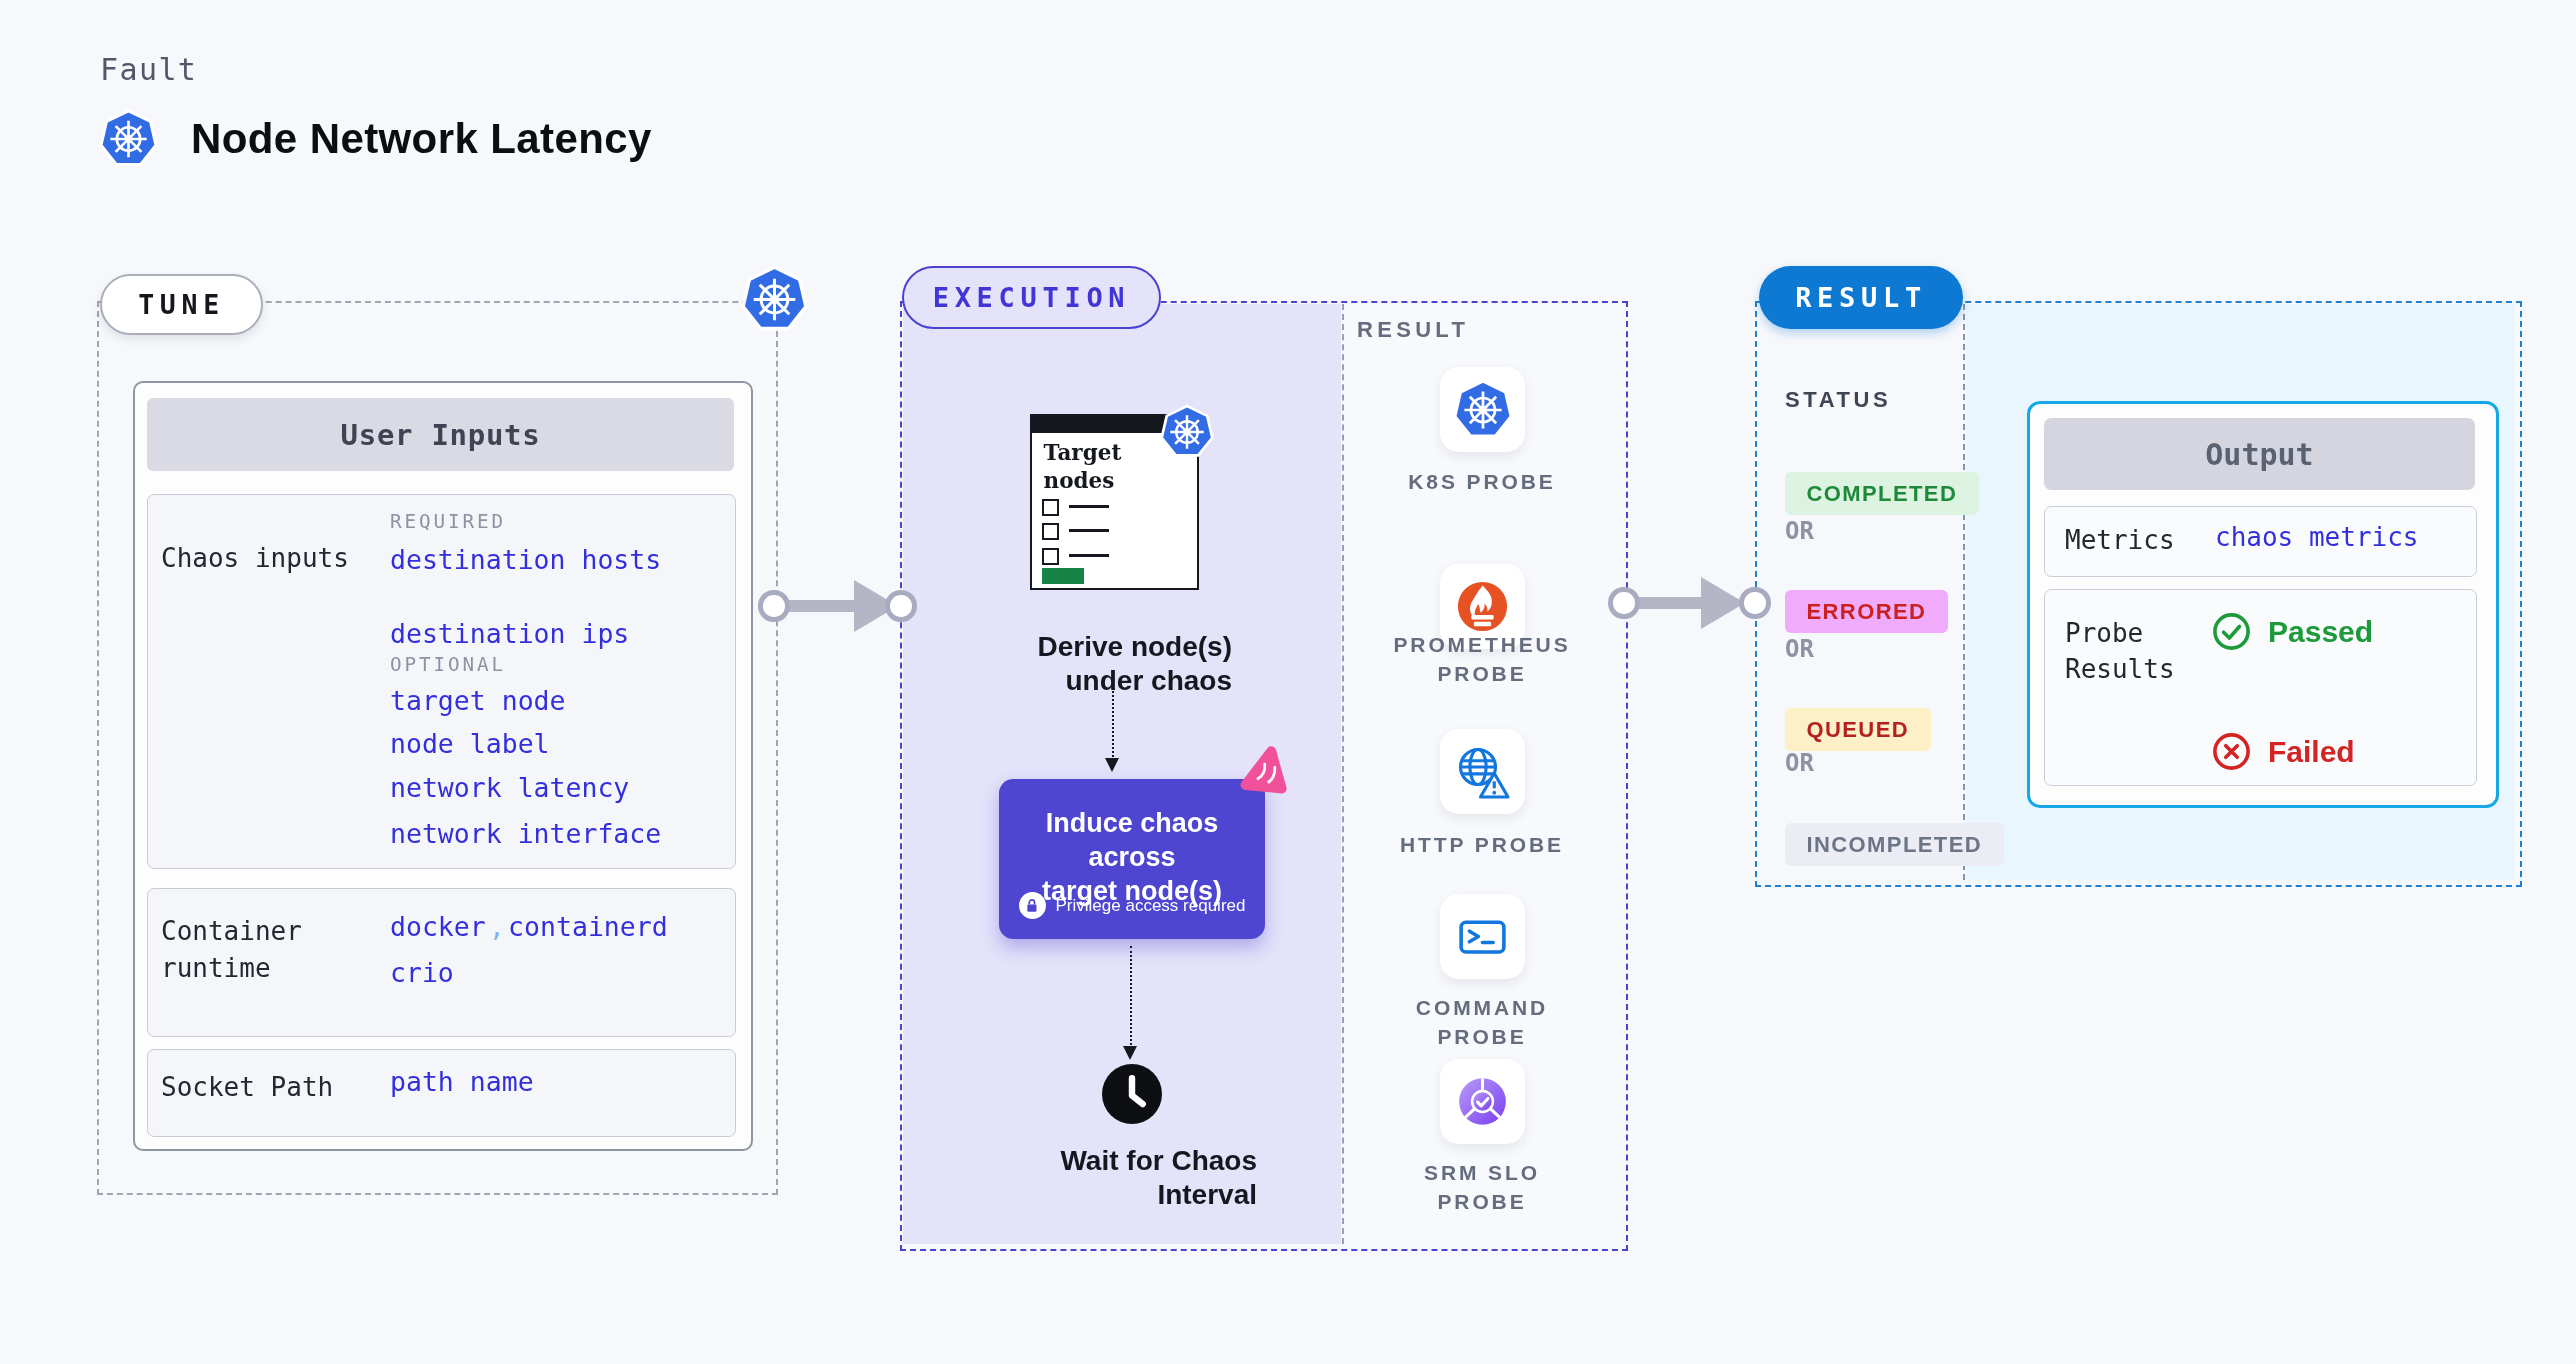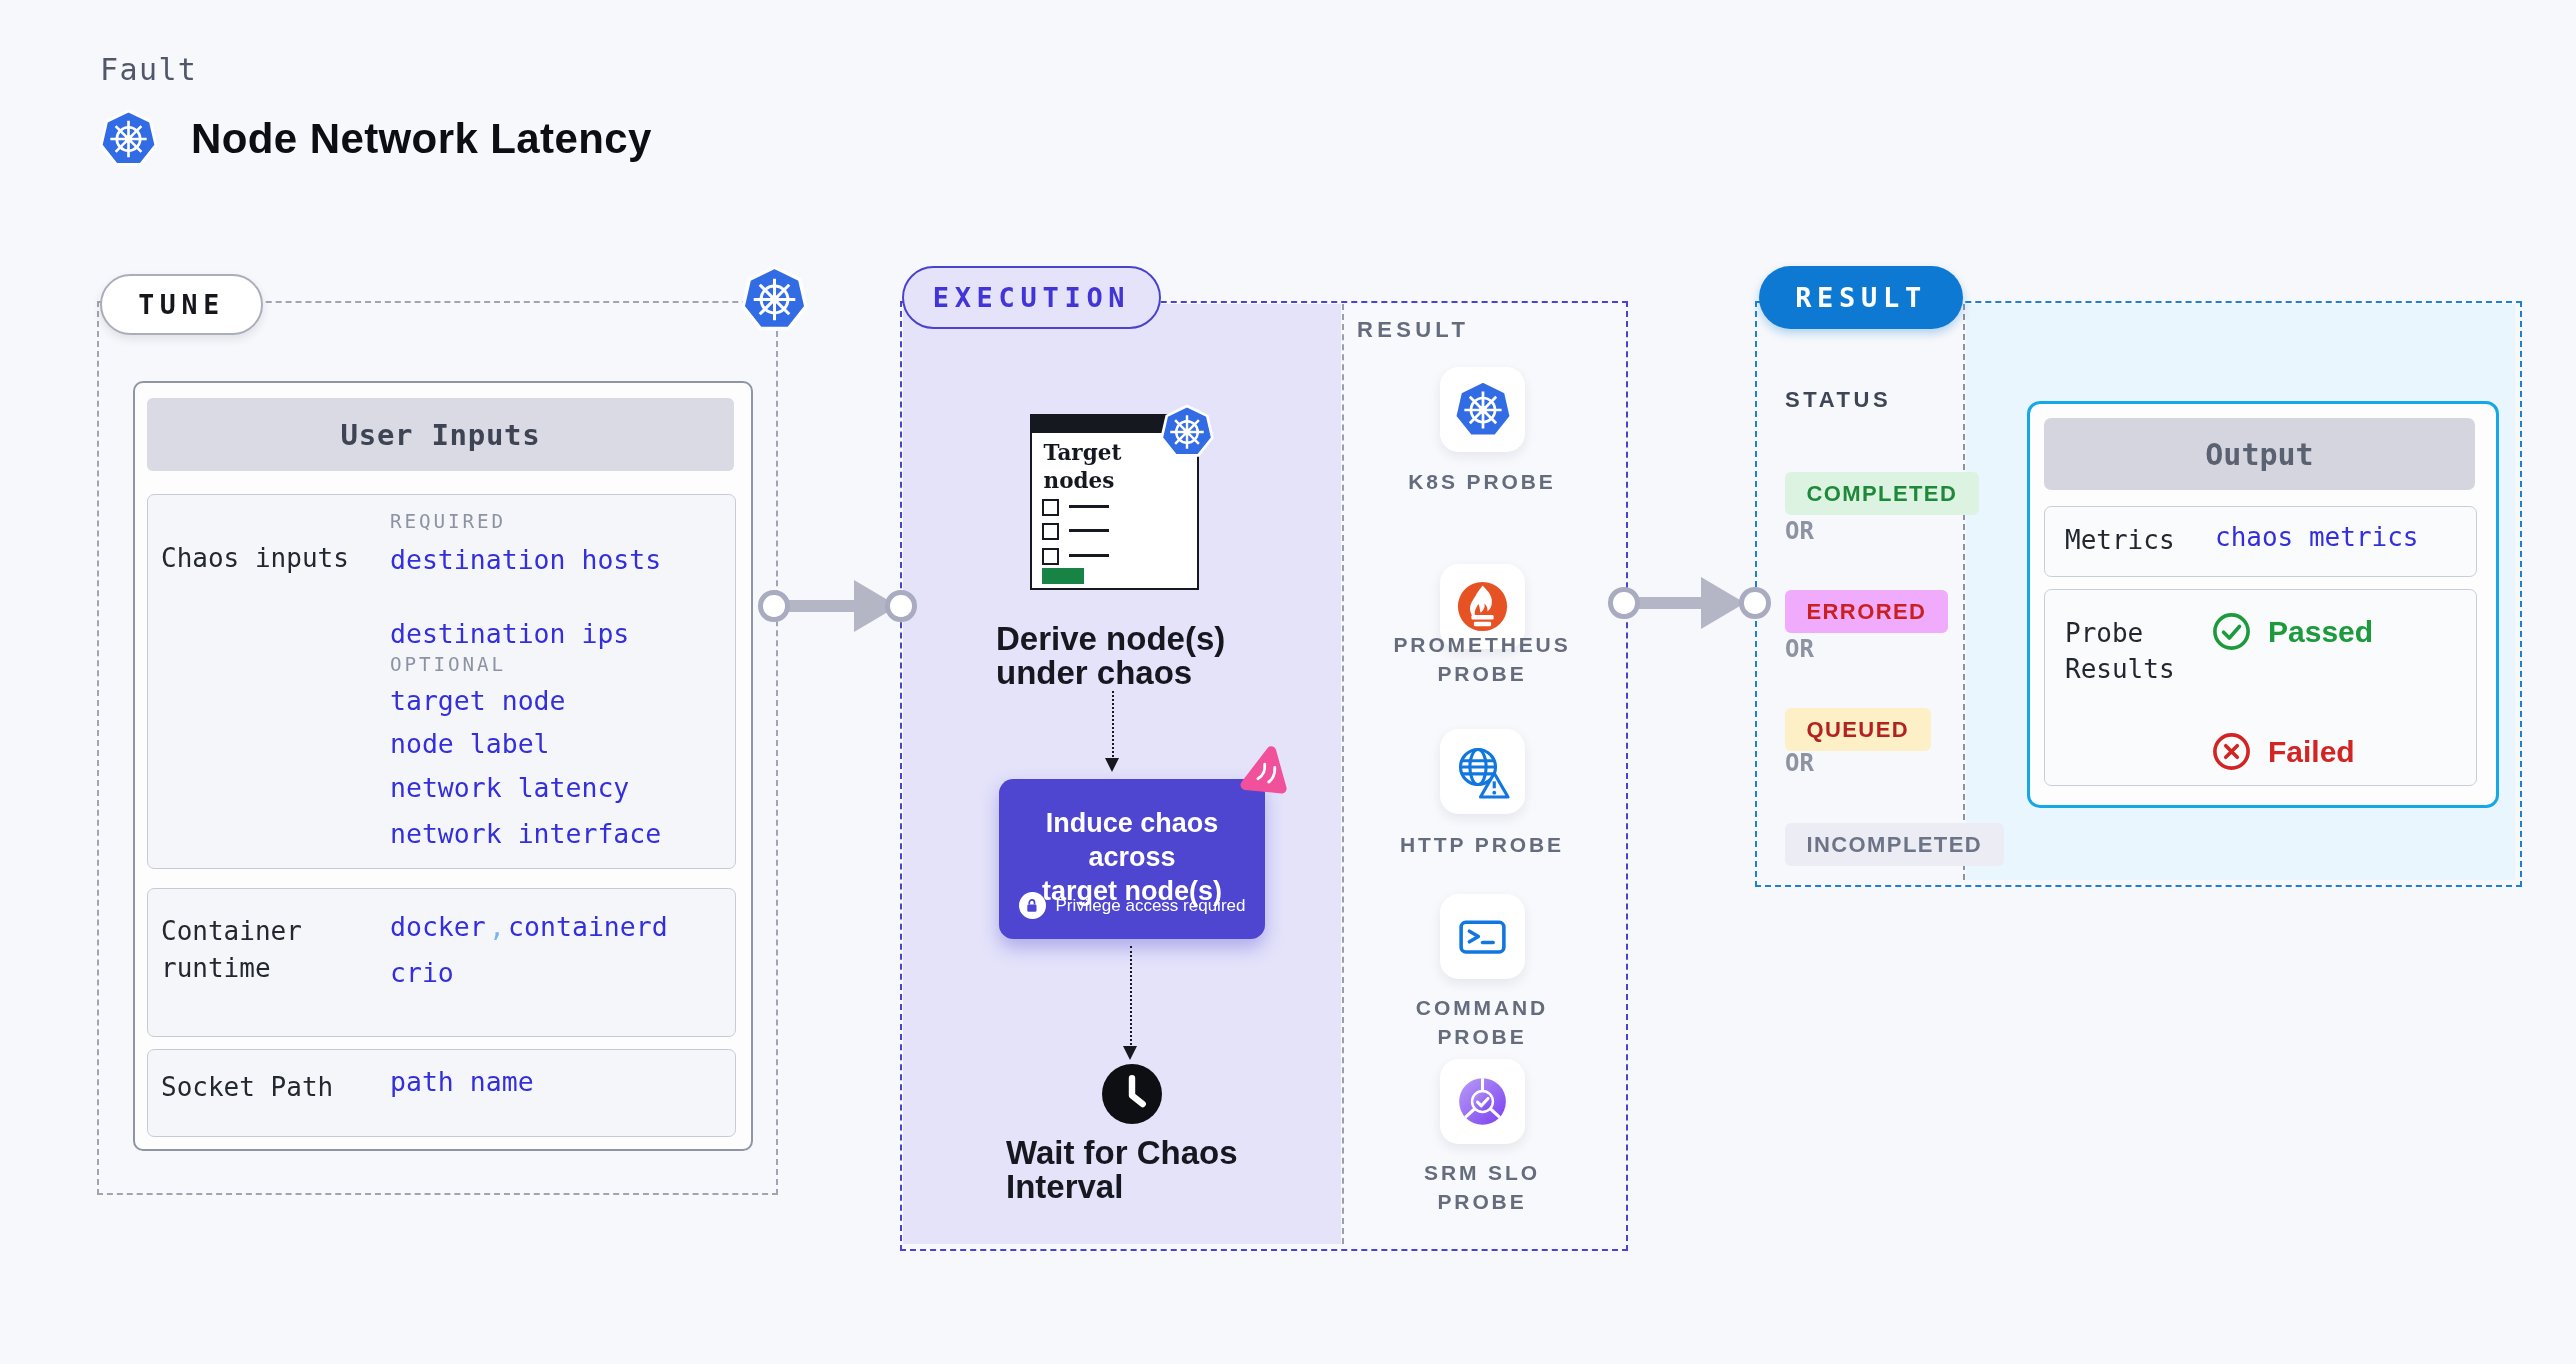--- a/index.html
+++ b/index.html
@@ -60,21 +60,21 @@
 
   
   .target-card{left:1030px;top:414px;width:165px;height:172px;background:#ffffff;border:2.9px solid #15181e;z-index:3;}
   .target-bar{position:absolute;left:0;top:0;width:100%;height:17px;background:#15181e;}
   .target-title{position:absolute;left:11.5px;top:23px;font-size:21.5px;line-height:28px;font-weight:bold;color:#15181e;}
   .chk{position:absolute;width:13px;height:13px;border:2.1px solid #15181e;background:#fff;}
   .chk-line{position:absolute;width:40px;height:2.9px;background:#15181e;}
   .green-bar{position:absolute;left:10px;top:152px;width:42px;height:15.8px;background:#178344;}
   .k8s-card-badge{left:1160px;top:404px;width:54px;height:56px;z-index:4;}
 
-  .step-text{font-size:33px;line-height:34px;font-weight:bold;color:#15181e;text-align:left;z-index:3;}
+  .step-text{font-size:28px;line-height:34px;font-weight:bold;color:#15181e;text-align:right;z-index:3;margin-top:8px;}
   .dotted-v{width:0;border-left:2.9px dotted #15181e;z-index:3;}
   .dotted-head{width:0;height:0;border-left:7.9px solid transparent;border-right:7.9px solid transparent;
                border-top:14.3px solid #15181e;z-index:3;}
 
   .chaos-action{left:999px;top:779px;width:266px;height:160px;background:#4e46d0;border-radius:14.3px;
                 box-shadow:0 8.6px 18.6px rgba(78,70,208,.35);z-index:3;}
   .chaos-action-text{position:absolute;left:0;top:27px;width:100%;text-align:center;color:#ffffff;
                 font-size:27px;line-height:34px;font-weight:bold;}
   .priv-row{position:absolute;left:0;top:113px;width:100%;display:flex;align-items:center;justify-content:center;gap:10px;}
   .priv-circle{width:27px;height:27px;background:#ffffff;border-radius:50%;display:flex;align-items:center;justify-content:center;}

